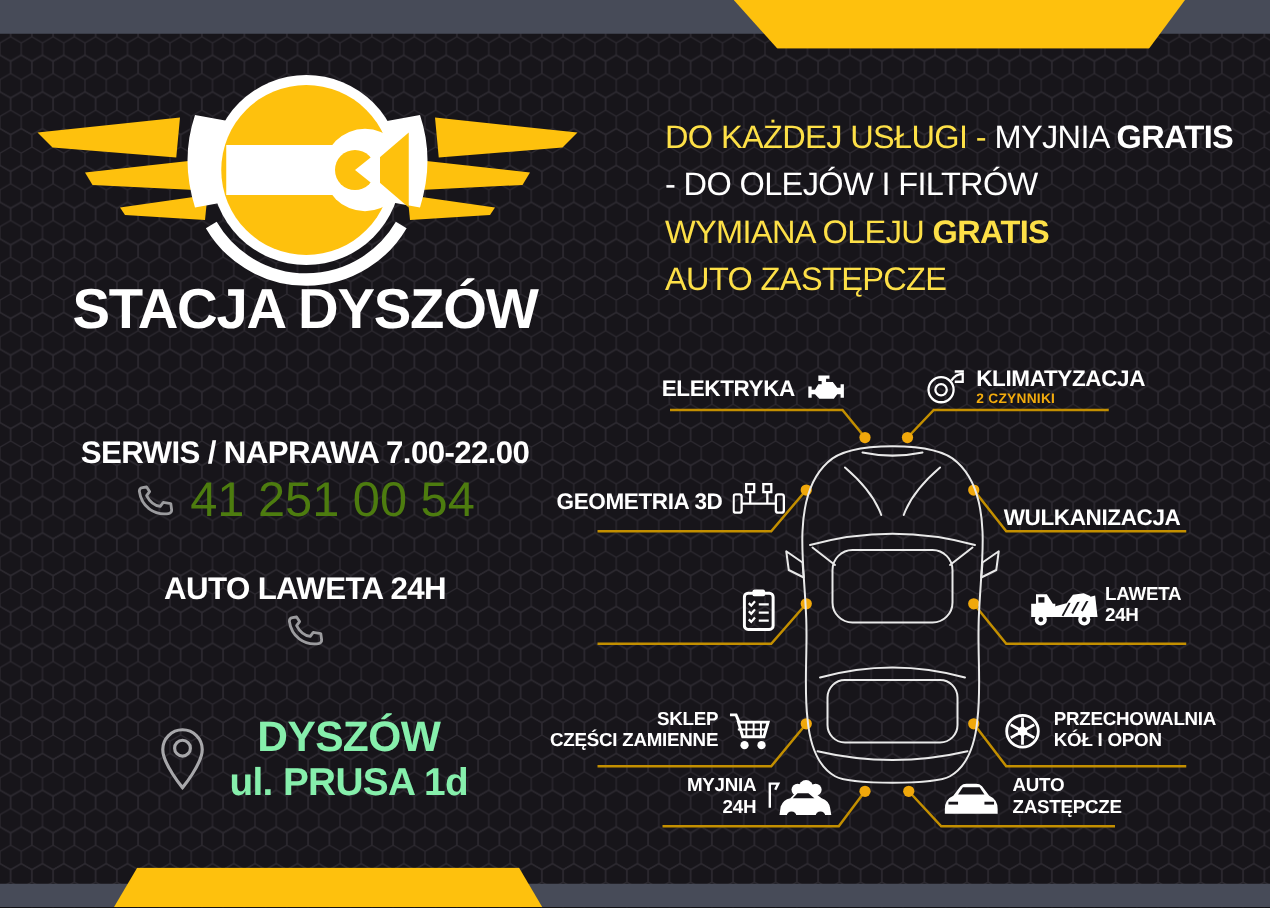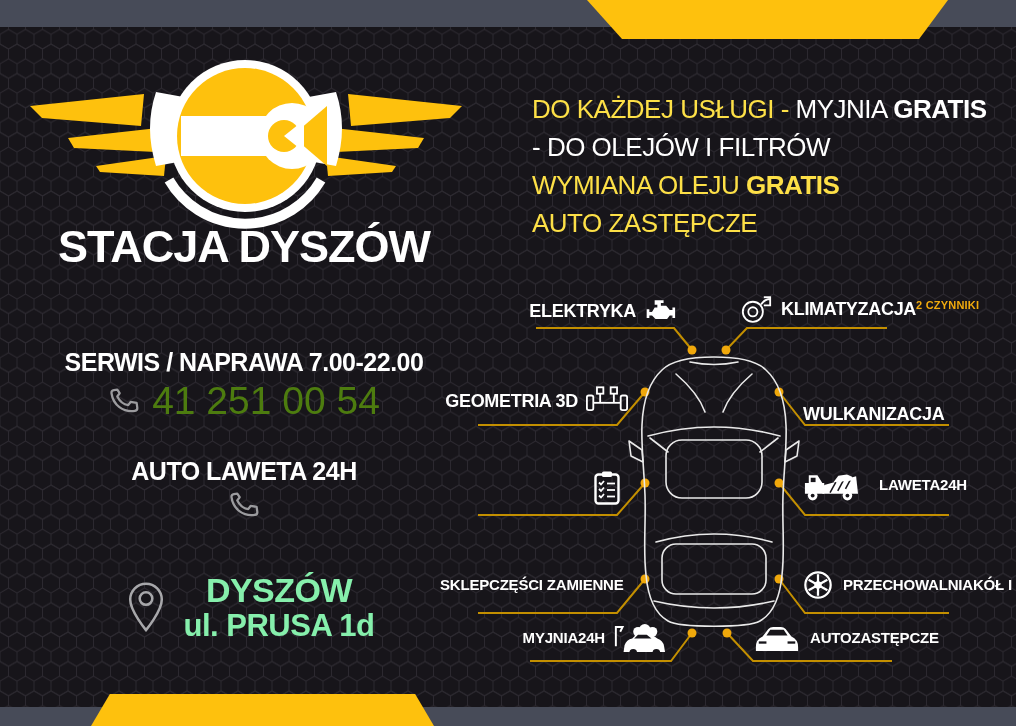--- a/index.html
+++ b/index.html
@@ -45,32 +45,32 @@
     justify-content:center;gap:18px;}
   .address .lines{text-align:center;color:#86efac;font-weight:bold;line-height:1.1;}
   .addr-city{font-size:34px;letter-spacing:-0.5px;}
   .addr-street{font-size:31px;letter-spacing:-0.5px;}
 
   
   .diagram-svg{left:0;top:0;z-index:1;}
 
   
   .svc{z-index:3;display:flex;align-items:center;color:#fff;font-weight:bold;white-space:nowrap;}
-  .svc .col{display:flex;line-height:1.12;}
+  .svc .col{display:flex;flex-direction:column;line-height:1.12;}
   .svc .r{align-items:flex-end;text-align:right;}
   .svc .l{align-items:flex-start;text-align:left;}
   .t18{font-size:18px;letter-spacing:-0.3px;}
   .t15{font-size:15px;letter-spacing:-0.2px;}
   .t11{font-size:11px;color:#f2ab0d;letter-spacing:0.2px;}
   .svc-elektryka{left:500px;top:296px;width:176px;height:30px;justify-content:flex-end;gap:8px;}
   .svc-klimatyzacja{left:741px;top:290px;height:38px;gap:9px;}
   .svc-geometria{left:432px;top:384px;width:196px;height:34px;justify-content:flex-end;gap:8px;}
   .svc-wulkanizacja{left:803px;top:384px;height:34px;gap:20px;flex-direction:column;}
   .svc-przeglady{left:448px;top:468px;width:172px;height:40px;justify-content:flex-end;gap:8px;}
-  .svc-laweta{left:803px;top:465px;height:40px;gap:20px;justify-content:space-between;}
+  .svc-laweta{left:823px;top:465px;height:40px;gap:5px;justify-content:space-between;}
   .svc-sklep{left:440px;top:564px;width:180px;height:42px;justify-content:flex-start;gap:8px;}
   .svc-przechowalnia{left:803px;top:564px;height:42px;gap:10px;}
   .svc-myjnia{left:508px;top:620px;width:158px;height:36px;justify-content:flex-end;gap:7px;}
   .svc-auto{left:753px;top:620px;height:36px;gap:9px;}
 </style>
 </head>
 <body>
 
 <div class="poster">
 

